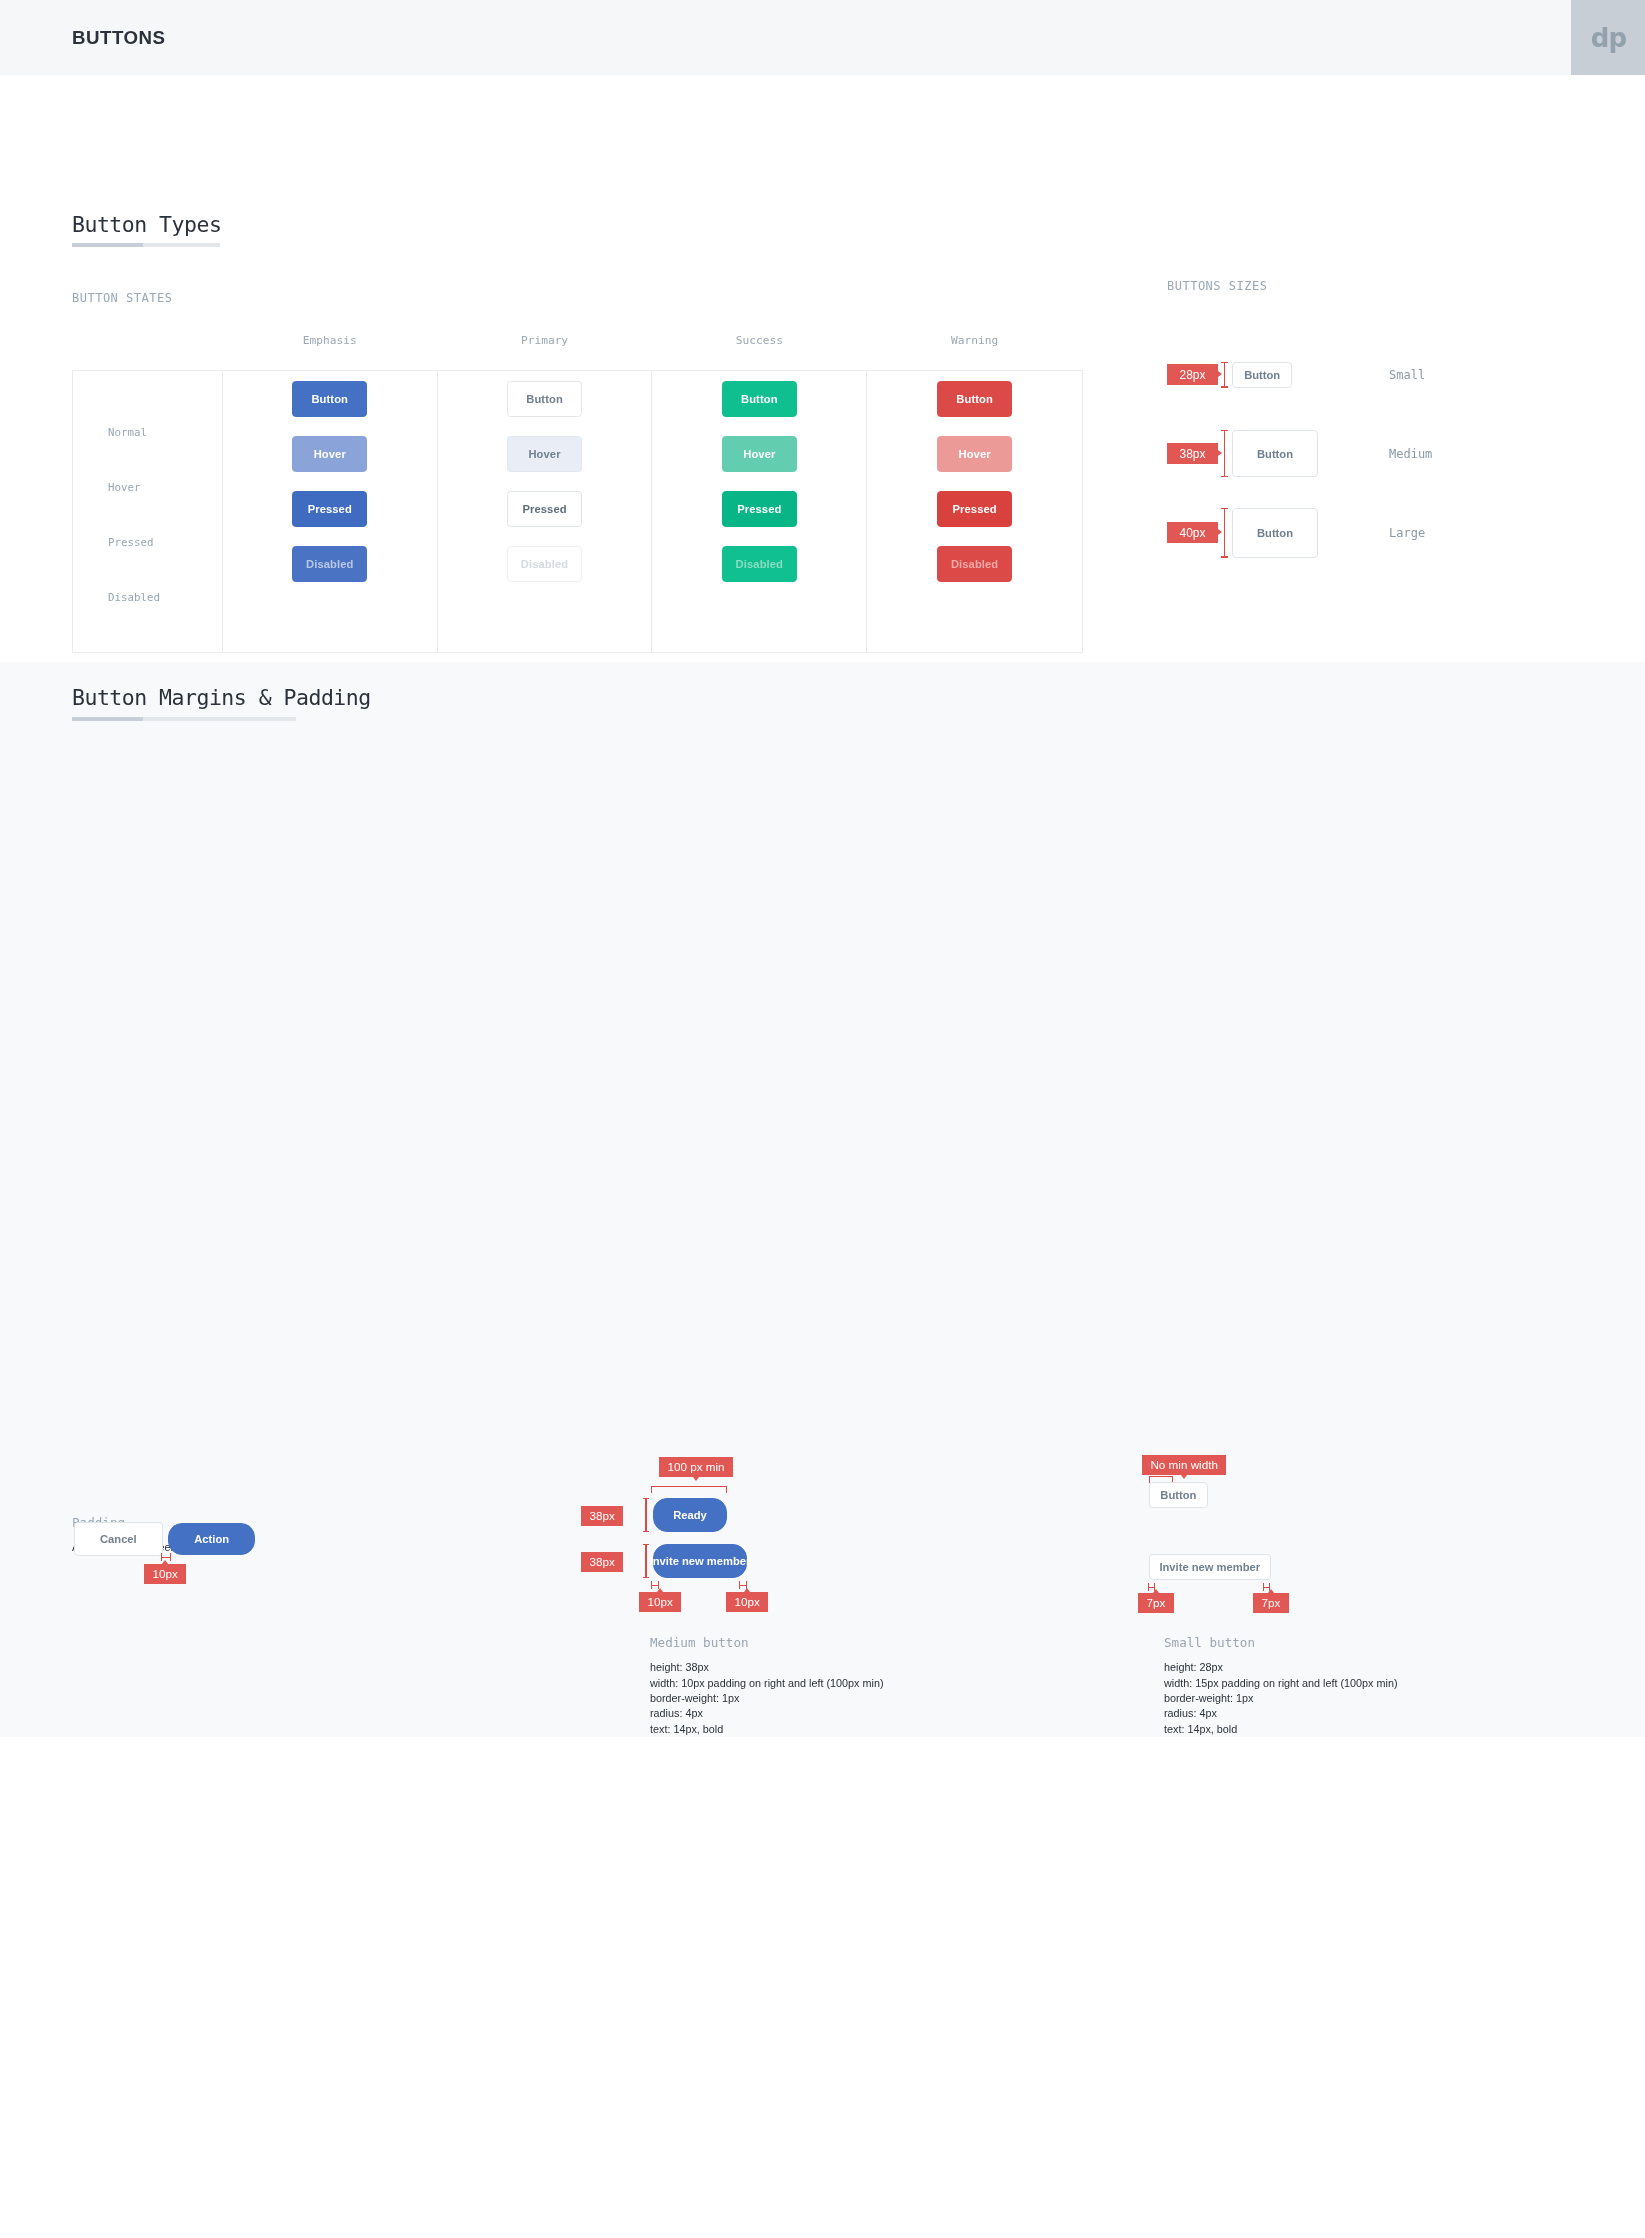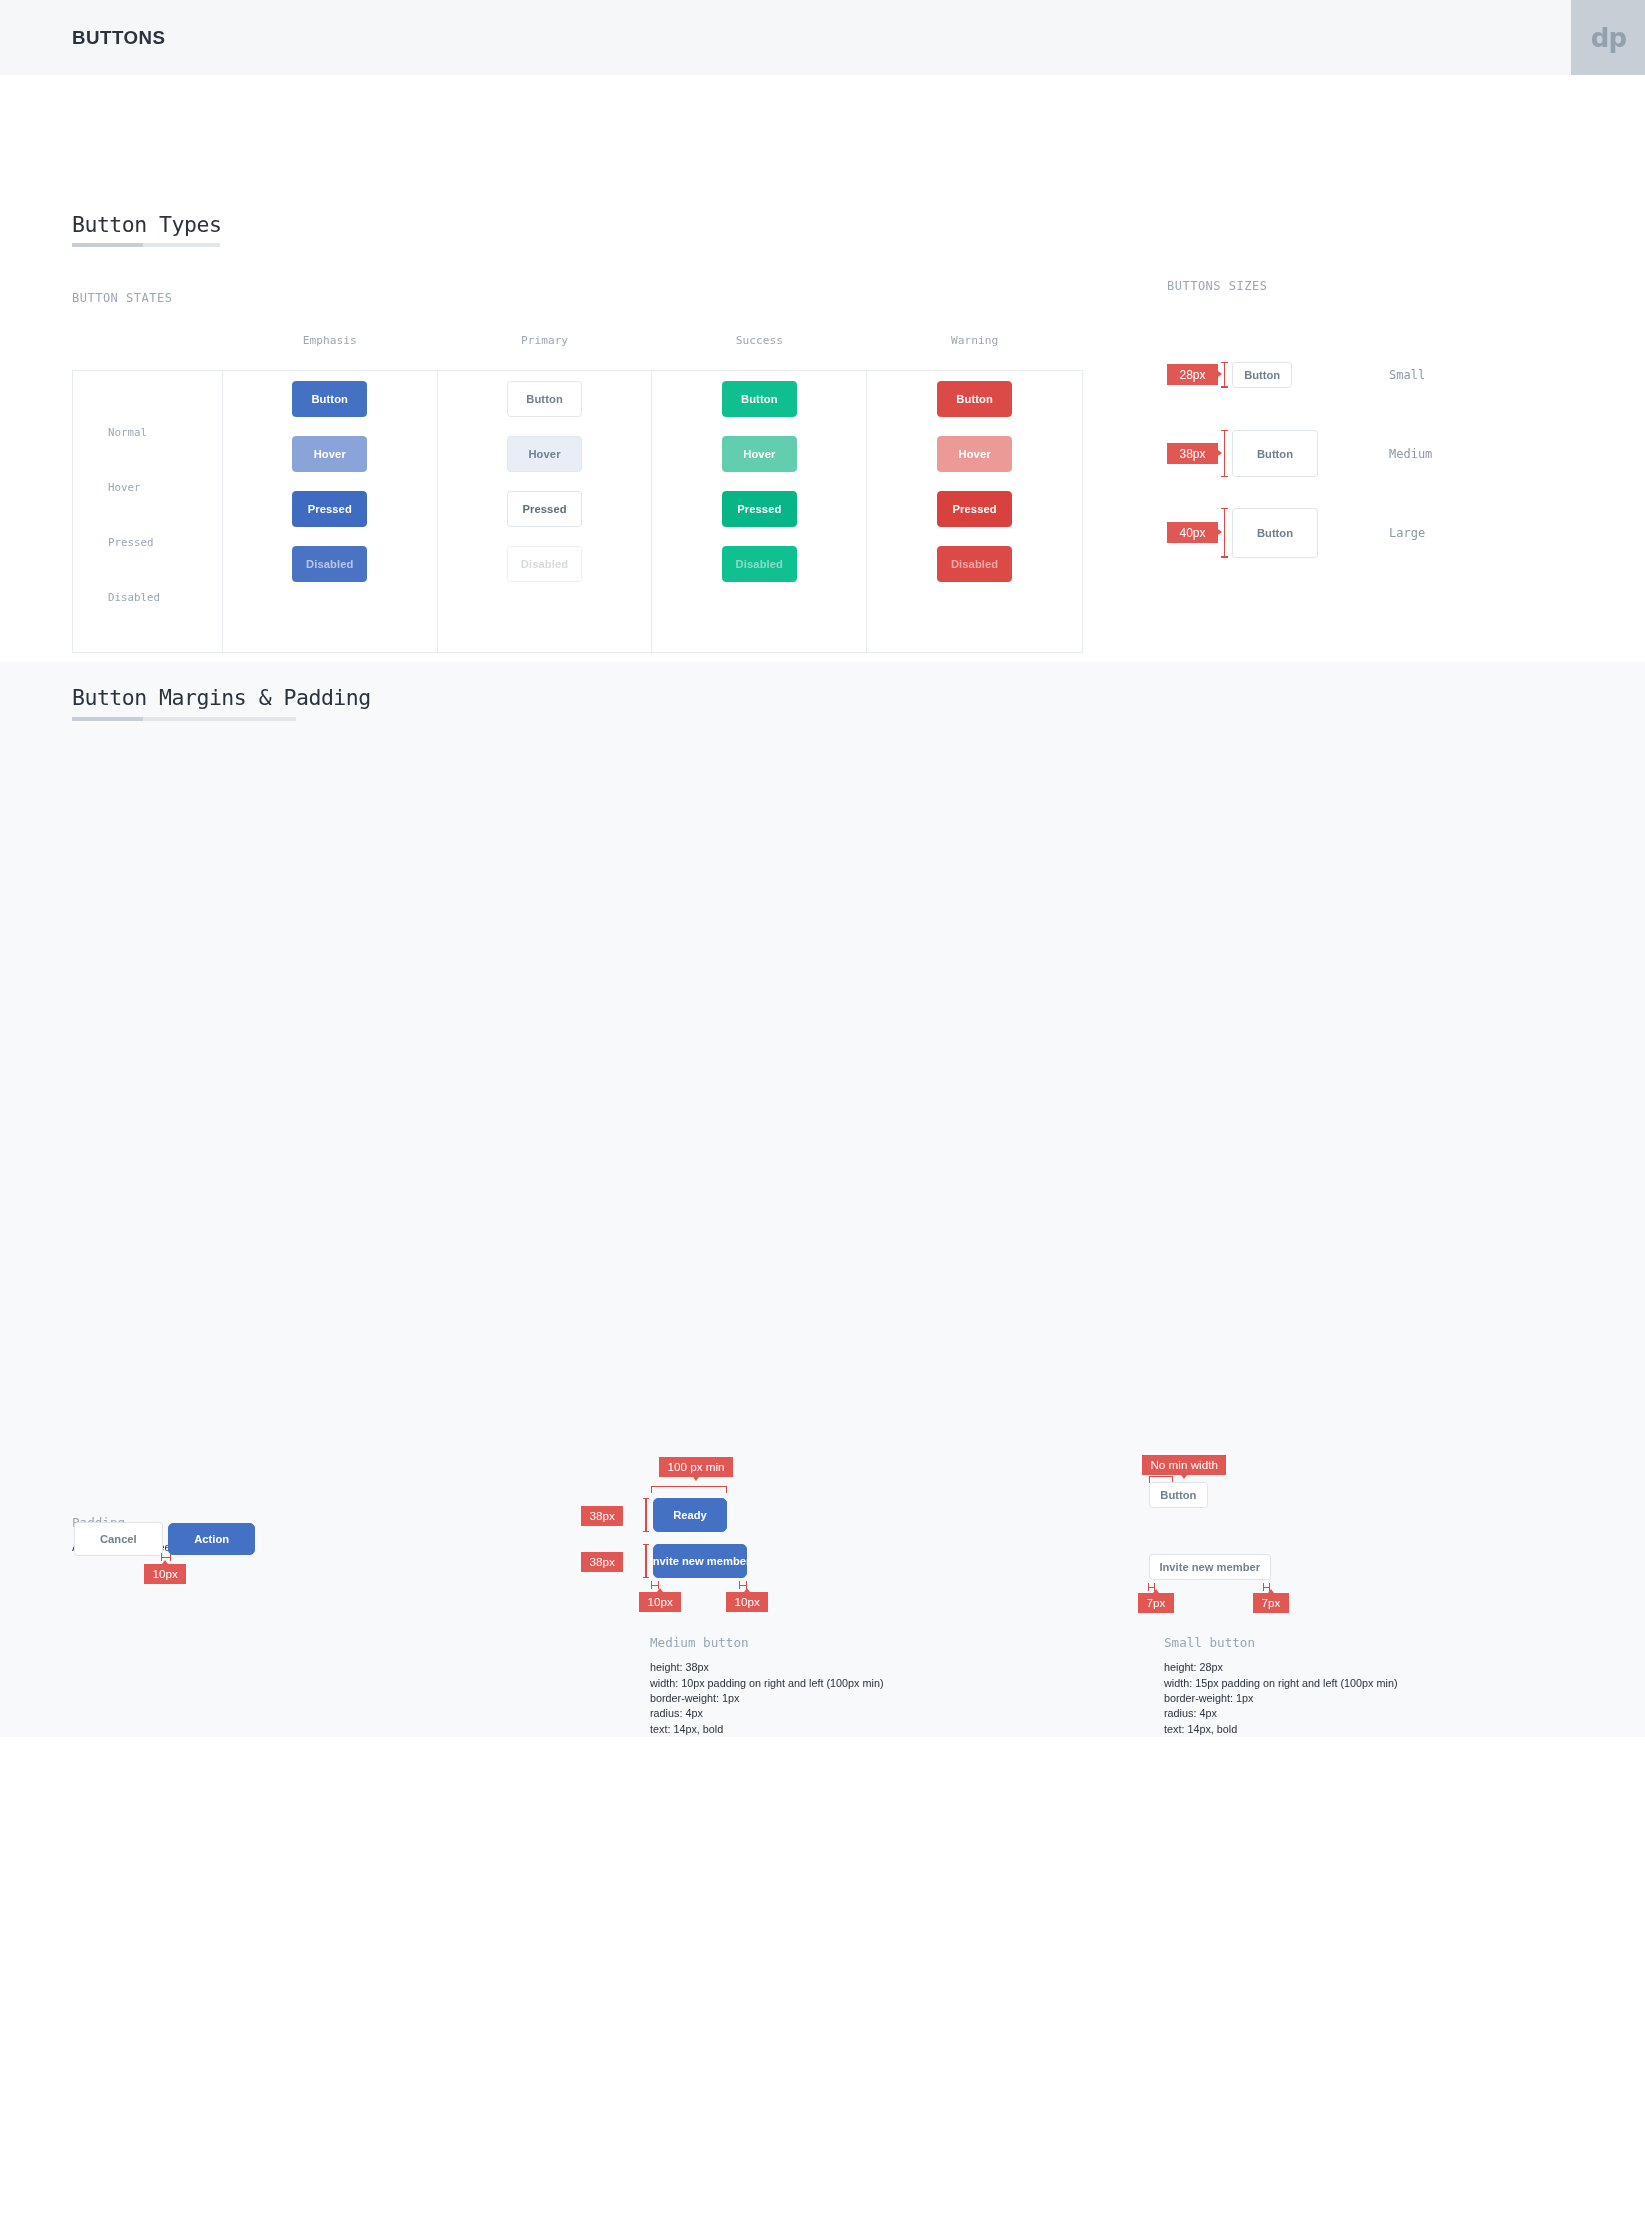--- a/index.html
+++ b/index.html
@@ -265,21 +265,21 @@
 
   
   .ob {
     background:#fff; border:0.5px solid #dfe4e8; border-radius:3.7px;
     color:#71808f; font-weight:bold; font-size:11.2px;
     font-family:"Liberation Sans Narrow","Liberation Sans",sans-serif;
     display:inline-flex; align-items:center; justify-content:center;
     white-space:nowrap;
   }
   .fb {
-    background:#4471c4; border:0.5px solid #4471c4; border-radius:5px;
+    background:#4471c4; border:0.5px solid #4471c4; border-radius:14px;
     color:#fff; font-weight:bold; font-size:11.2px;
     font-family:"Liberation Sans Narrow","Liberation Sans",sans-serif;
     display:inline-flex; align-items:center; justify-content:center;
     white-space:nowrap;
   }
   .hl { background:#f7cfcf; }   
 
   .ico { display:inline-flex; align-items:center; justify-content:center; }
   .ico svg { display:block; }
   .caret {

